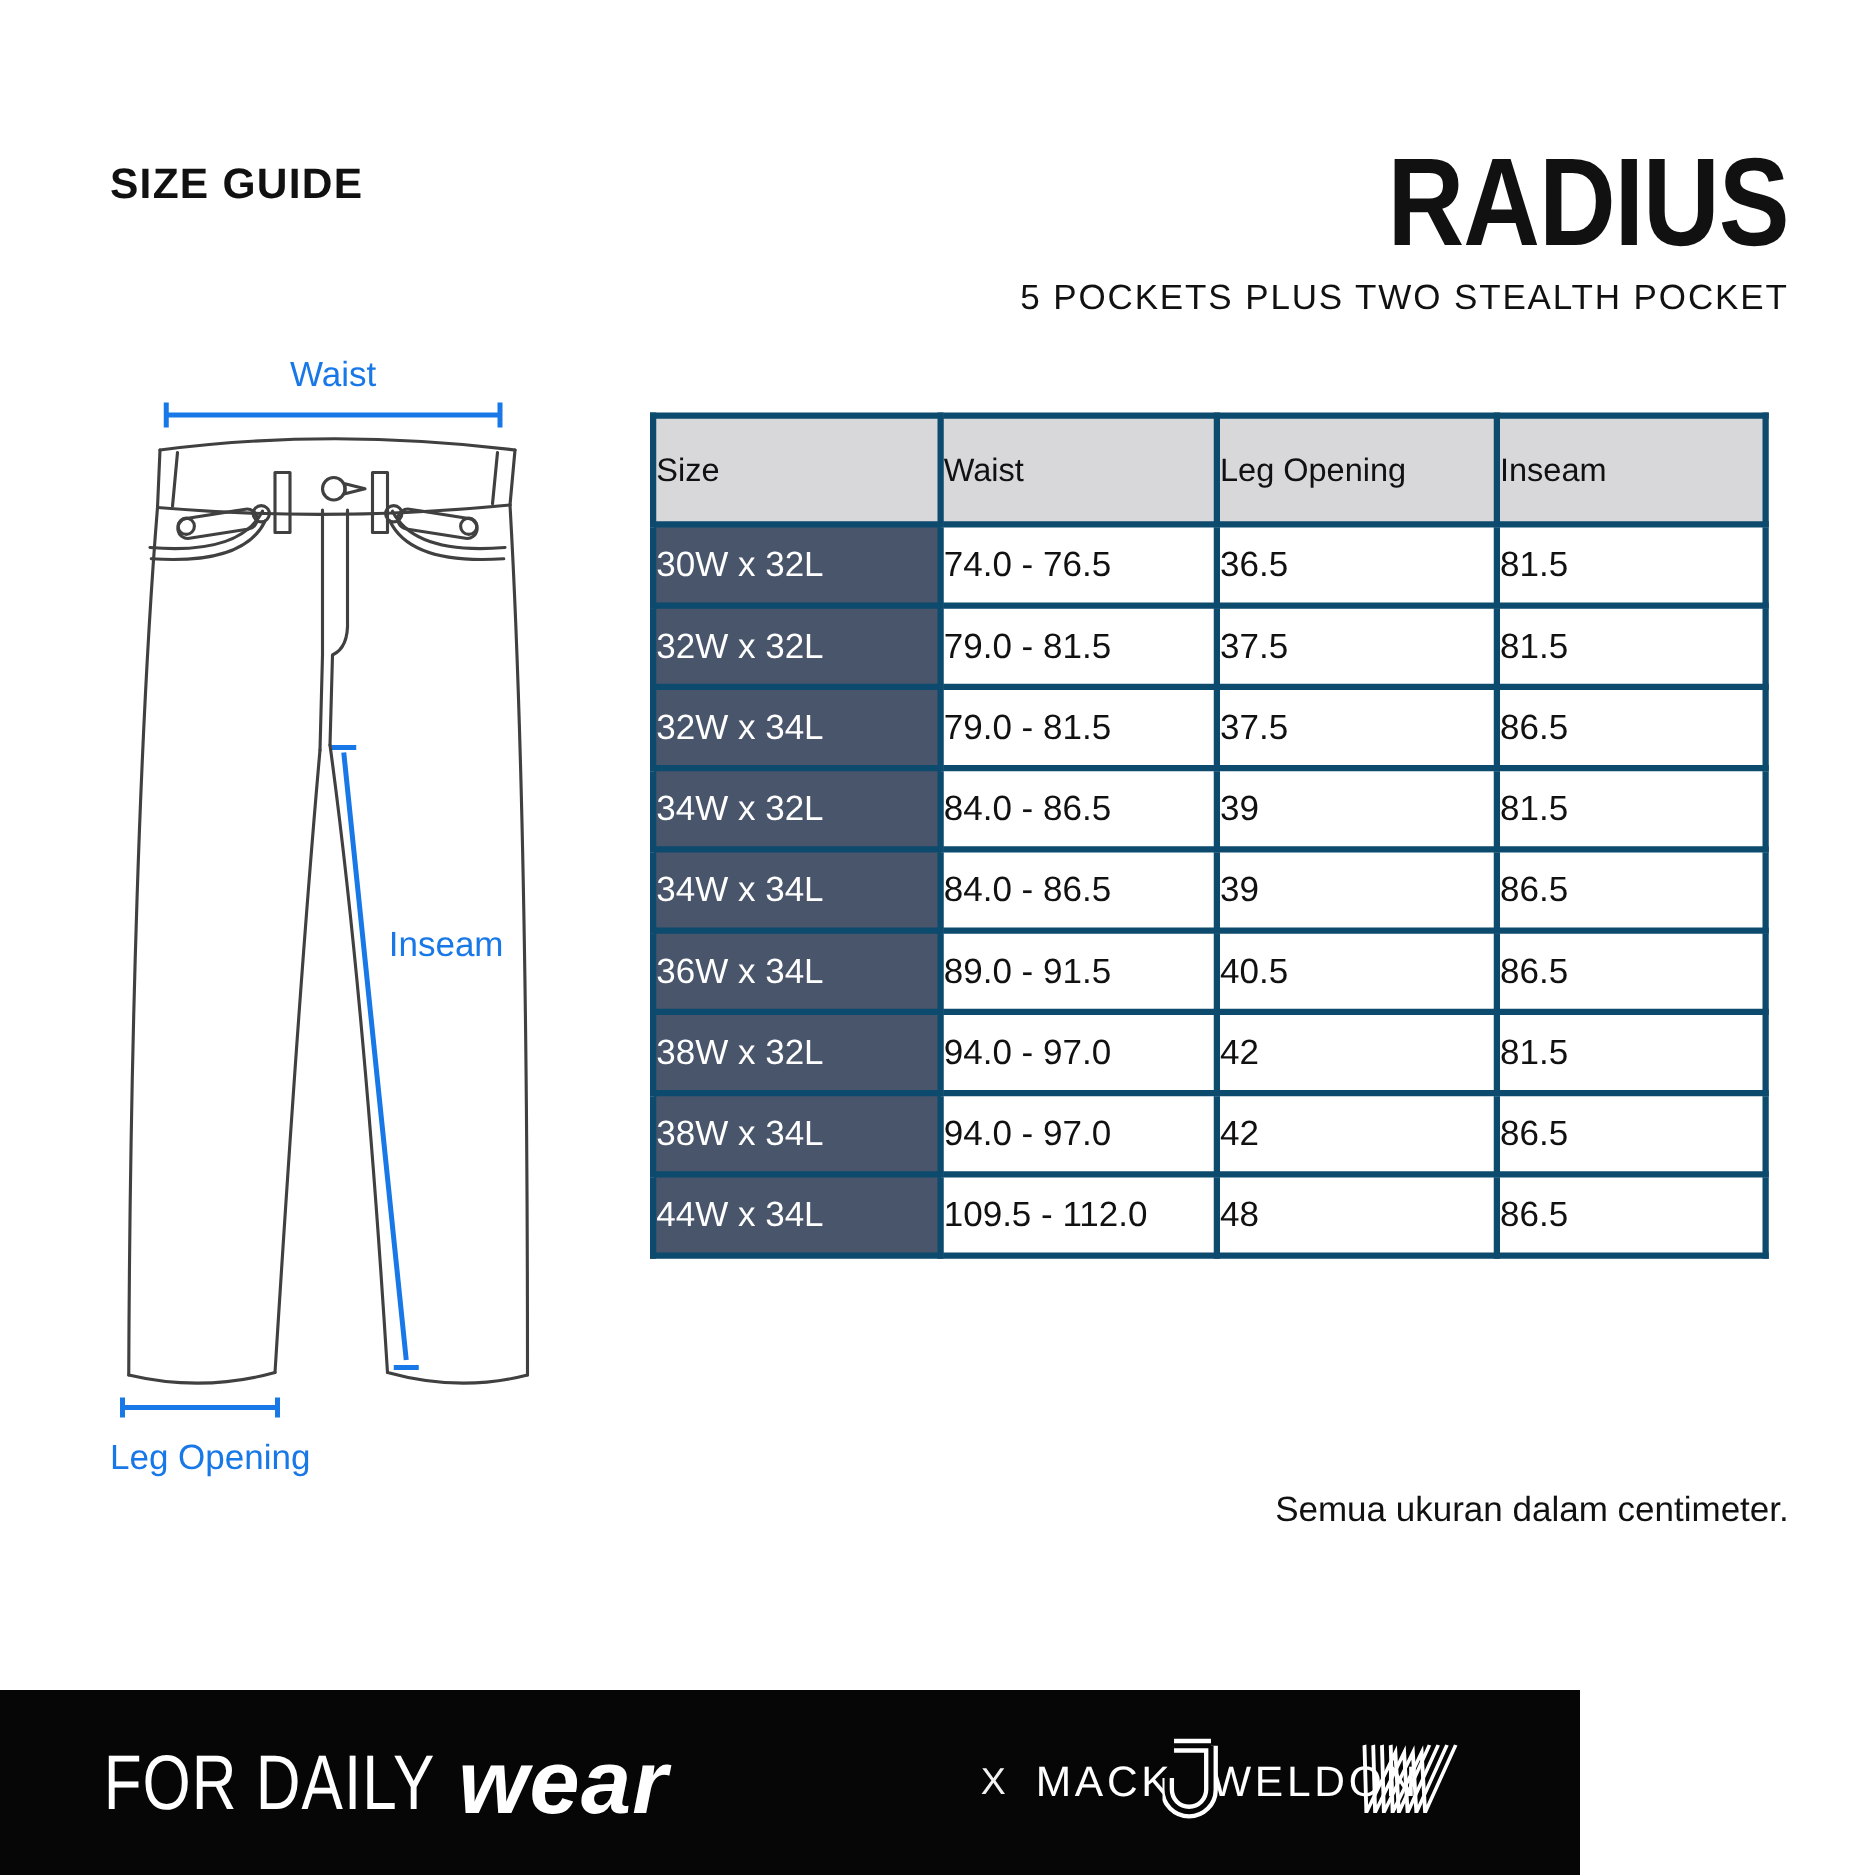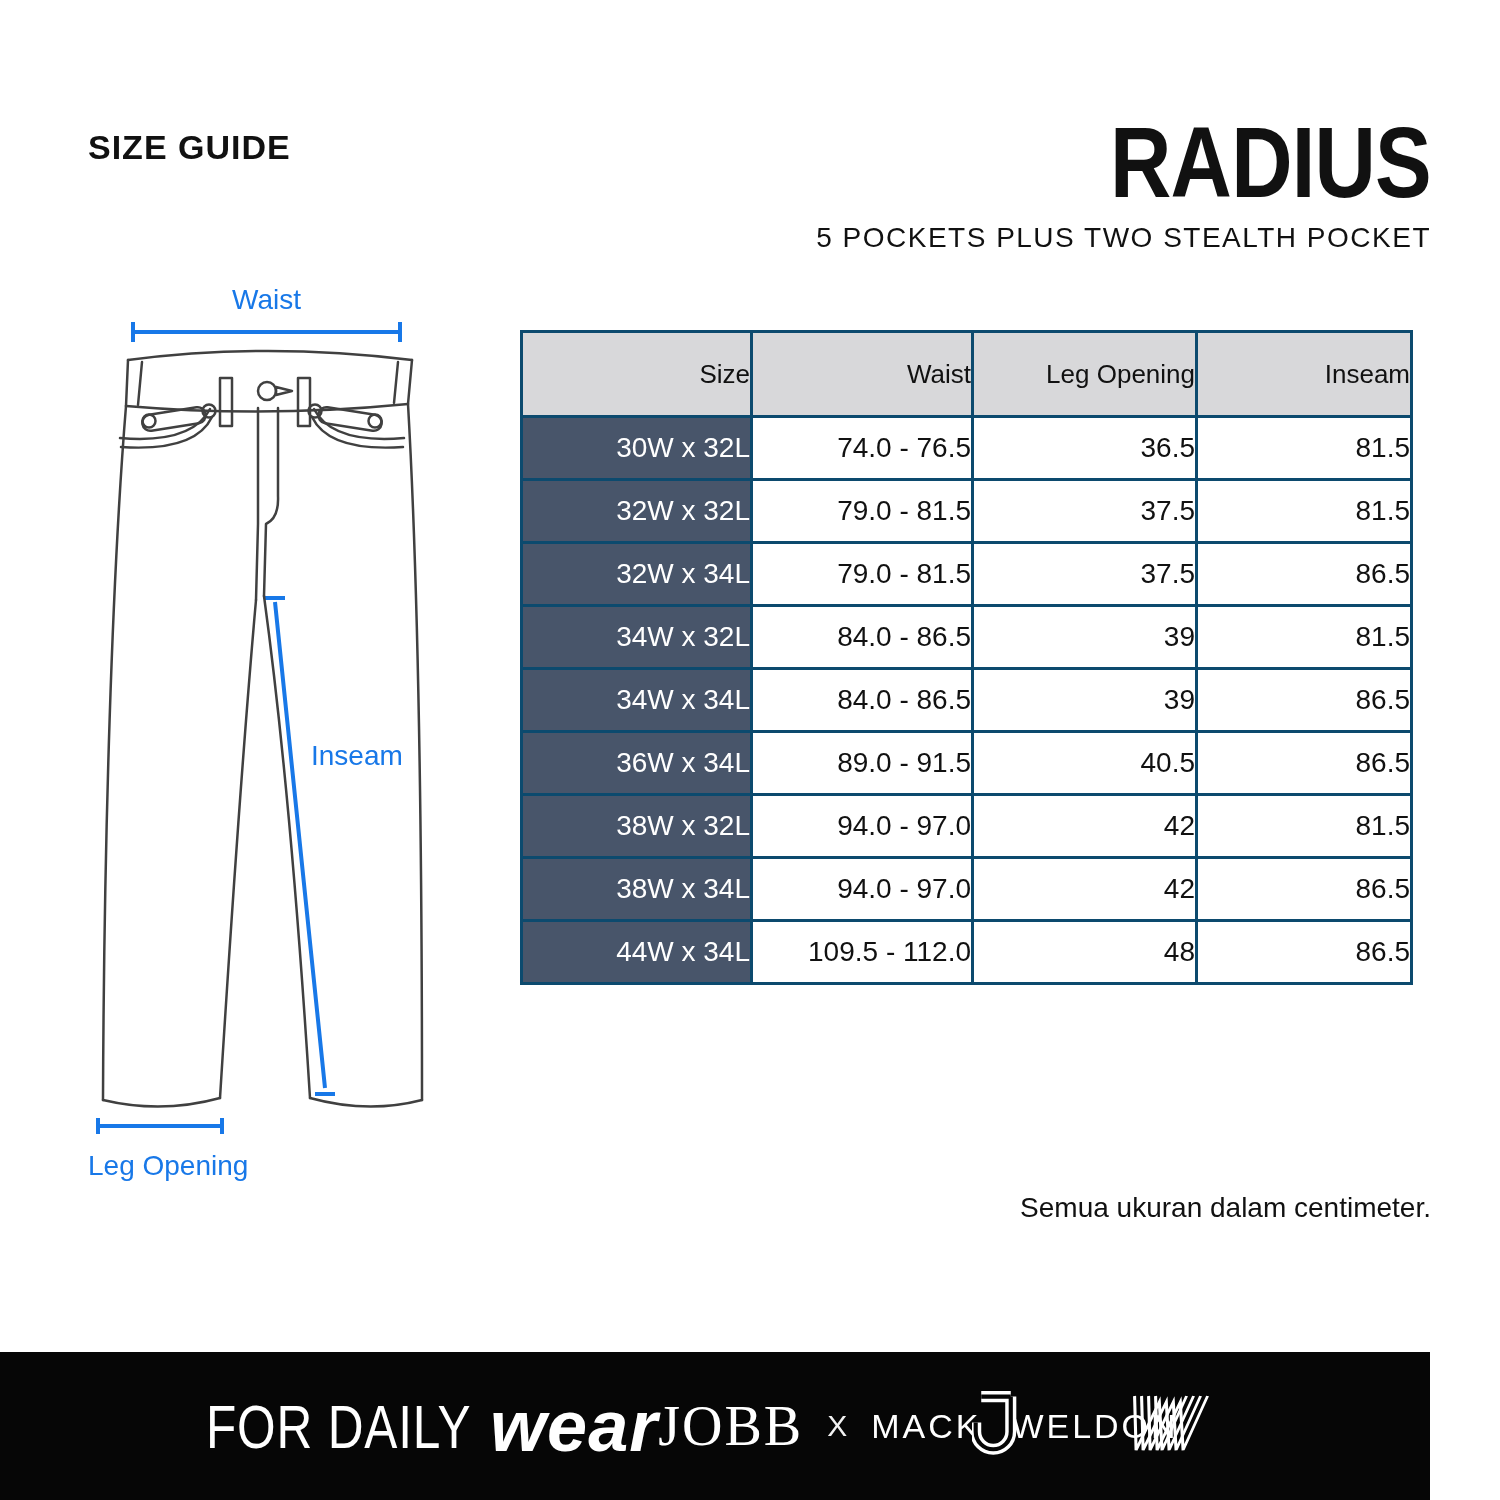--- a/index.html
+++ b/index.html
@@ -20,30 +20,30 @@
   .diagram svg{position:absolute;left:0;top:0;}
   .measure-label{position:absolute;color:#1878E8;font-size:28px;white-space:nowrap;}
   .waist-label{left:53px;top:6px;width:267px;text-align:center;}
   .inseam-label{left:231px;top:462px;}
   .leg-opening-label{left:8px;top:872px;}
   
   .size-table{
     position:absolute;left:520px;top:330px;width:890px;border-collapse:collapse;table-layout:fixed;
   }
   .size-table th,.size-table td{
-    border:3px solid #0c4a6e;text-align:right;vertical-align:middle;padding:0;
+    border:5px solid #0c4a6e;text-align:left;vertical-align:middle;padding:0;
   }
   .size-table th{background:#D8D8DA;font-weight:400;font-size:26px;height:82px;}
   .size-table td{font-size:28px;height:60px;background:#fff;}
   .size-table td.size-cell{background:#48556A;color:#fff;}
   .note{position:absolute;right:90px;top:1192px;font-size:28px;color:#111;}
   
   .footer{
-    position:absolute;left:0;top:1352px;width:1430px;height:148px;background:#060606;color:#fff;
-    display:flex;align-items:center;justify-content:center;
+    position:absolute;left:0;top:1352px;width:1264px;height:148px;background:#060606;color:#fff;
+    display:flex;align-items:center;justify-content:space-between;
   }
   .tagline{display:flex;align-items:center;margin-left:83px;white-space:nowrap;}
   .tagline-regular{
     display:inline-block;font-size:62px;letter-spacing:1px;
     transform:scaleX(0.8);transform-origin:left center;margin-right:-48px;
   }
   .tagline-italic{font-size:72px;font-style:italic;font-weight:700;letter-spacing:1px;}
   .brandline{display:flex;align-items:center;margin-right:92px;white-space:nowrap;}
   .brand-jobb{font-family:"Liberation Serif", serif;font-size:56px;letter-spacing:2px;}
   .collab-x{font-size:30px;font-weight:400;margin:0 24px;opacity:.95;}
@@ -192,21 +192,20 @@
   </table>
 
   <div class="note">Semua ukuran dalam centimeter.</div>
 
   <div class="footer">
     <div class="tagline">
       <span class="tagline-regular">FOR DAILY</span>
       <span class="tagline-italic">wear</span>
     </div>
     <div class="brandline">
-      <span class="brand-jobb">JOBB</span>
       <span class="collab-x">X</span>
       <span class="brand-mw">MACK</span>
       <svg class="j-mono" width="48" height="78" viewBox="0 0 52 84">
         <path d="M10,8 H42 M42,8 V46 A19,19 0 1 1 4,46 V36" stroke="#ffffff" stroke-width="12" fill="none"></path>
         <path d="M10,8 H42 M42,8 V46 A19,19 0 1 1 4,46 V36" stroke="#060606" stroke-width="4.5" fill="none"></path>
       </svg>
       <span class="brand-mw">WELDON</span>
       <svg class="w-mark" width="92" height="60" viewBox="0 0 92 60">
         <g stroke="#ffffff" stroke-width="3" fill="none" transform="translate(12,0) skewX(-12)">
           <path d="M0,2 L13,56 L26,8 L39,56 L52,2"></path>

